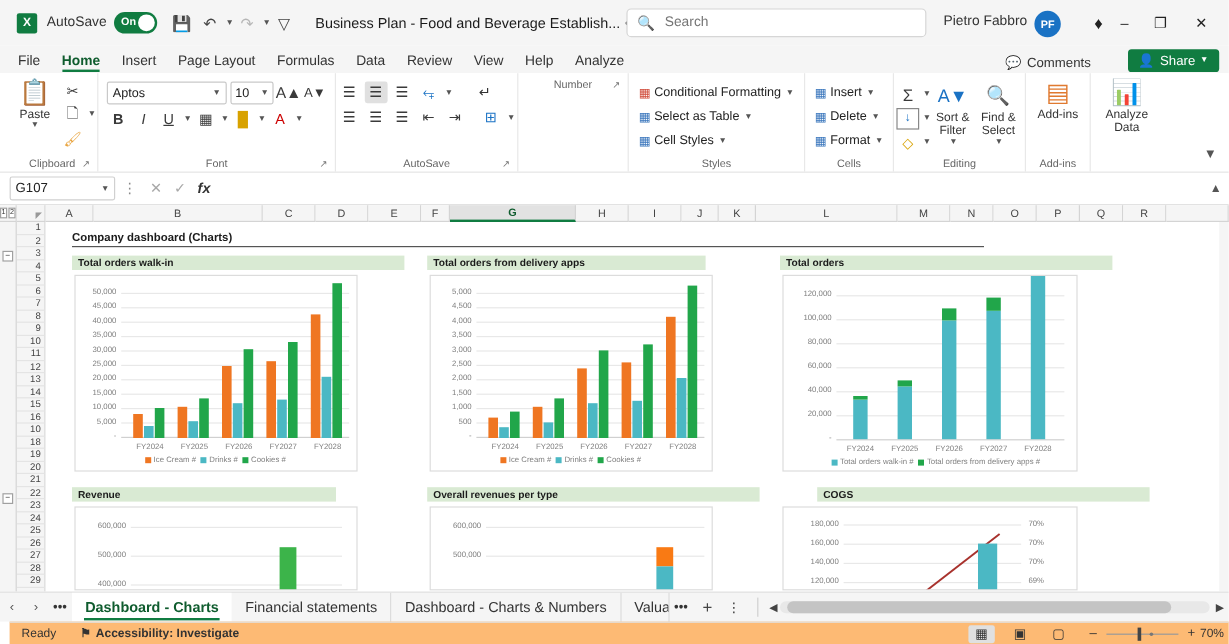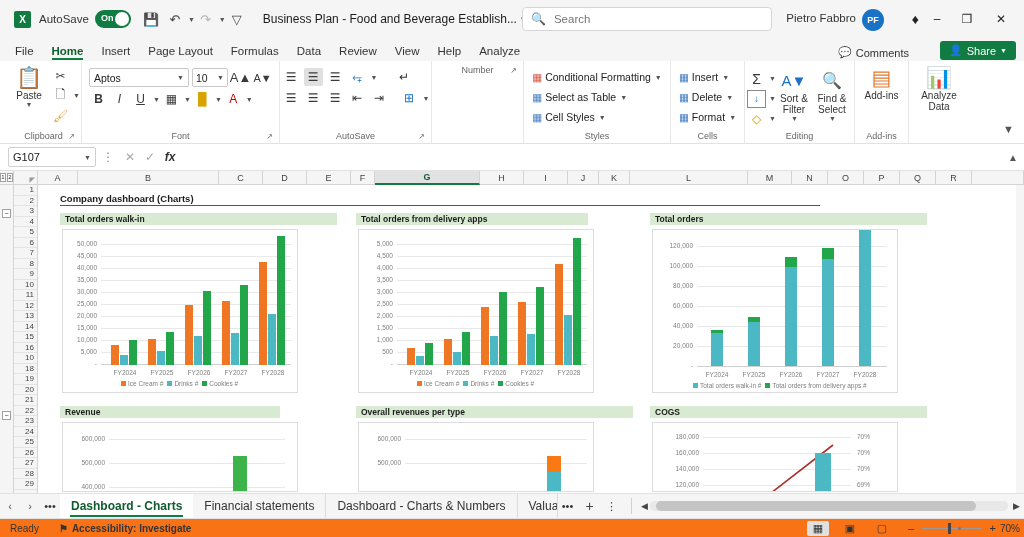--- a/index.html
+++ b/index.html
@@ -249,22 +249,22 @@
   .hscroll-left { position: absolute; right: 376px; font-size: 9px; color: #444; }
   .hscroll-right { position: absolute; right: 4px; font-size: 9px; color: #444; }
   .hscrollbar {
     position: absolute; right: 16px; width: 358px; height: 10px;
     background: #e8e8e8; border-radius: 5px;
   }
   .hscrollthumb { position: absolute; left: 6px; top: 0; width: 320px; height: 10px; background: #c4c4c4; border-radius: 5px; }
 
   
   .statusbar {
-    height: 19px; flex: 0 0 19px; background: #f97316; border-top: 1px solid #e2e2e2;
-    display: flex; align-items: center; position: relative; font-size: 10px; color: #333;
+    height: 19px; flex: 0 0 19px; background: #fdba74; border-top: 1px solid #e2e2e2;
+    display: flex; align-items: center; position: relative; font-size: 10px; color: #333; margin-left: 8px;
   }
   .st-ready { margin-left: 10px; }
   .st-access { margin-left: 20px; font-weight: 600; display: flex; align-items: center; gap: 4px; }
   .viewbtn {
     position: absolute; width: 22px; height: 15px; display: flex;
     align-items: center; justify-content: center; font-size: 11px; color: #333;
   }
   .vb1 { right: 195px; background: #e0e0e0; border-radius: 2px; }
   .vb2 { right: 163px; } .vb3 { right: 131px; }
   .zoomminus { position: absolute; right: 110px; font-size: 11px; color: #333; }
@@ -805,21 +805,21 @@
         <div class="band" style="left:318px;top:221px;width:277px">Overall revenues per type</div>
         <div class="chartbox" style="left:320px;top:237px;width:236px;height:70px">
           <div class="gridline" style="left:46px;top:16px;width:182px"></div>
           <div class="gridline" style="left:46px;top:40px;width:182px"></div>
           <div class="axlabel" style="left:2px;top:12px;width:40px">600,000</div>
           <div class="axlabel" style="left:2px;top:36px;width:40px">500,000</div>
           <div class="bar" style="left:188px;top:33px;width:14px;height:16px;background:#f97a14"></div>
           <div class="bar" style="left:188px;top:49px;width:14px;height:24px;background:#4bb8c4"></div>
         </div>
 
-        <div class="band" style="left:612px;top:221px;width:277px">COGS</div>
+        <div class="band" style="left:643px;top:221px;width:277px">COGS</div>
         <div class="chartbox" style="left:614px;top:237px;width:246px;height:70px">
           <div class="gridline" style="left:50px;top:14px;width:148px"></div>
           <div class="gridline" style="left:50px;top:30px;width:148px"></div>
           <div class="gridline" style="left:50px;top:46px;width:148px"></div>
           <div class="gridline" style="left:50px;top:62px;width:148px"></div>
           <div class="axlabel" style="left:2px;top:10px;width:44px">180,000</div>
           <div class="axlabel" style="left:2px;top:26px;width:44px">160,000</div>
           <div class="axlabel" style="left:2px;top:42px;width:44px">140,000</div>
           <div class="axlabel" style="left:2px;top:58px;width:44px">120,000</div>
           <div class="axlabel right" style="left:204px;top:10px;width:30px">70%</div>

